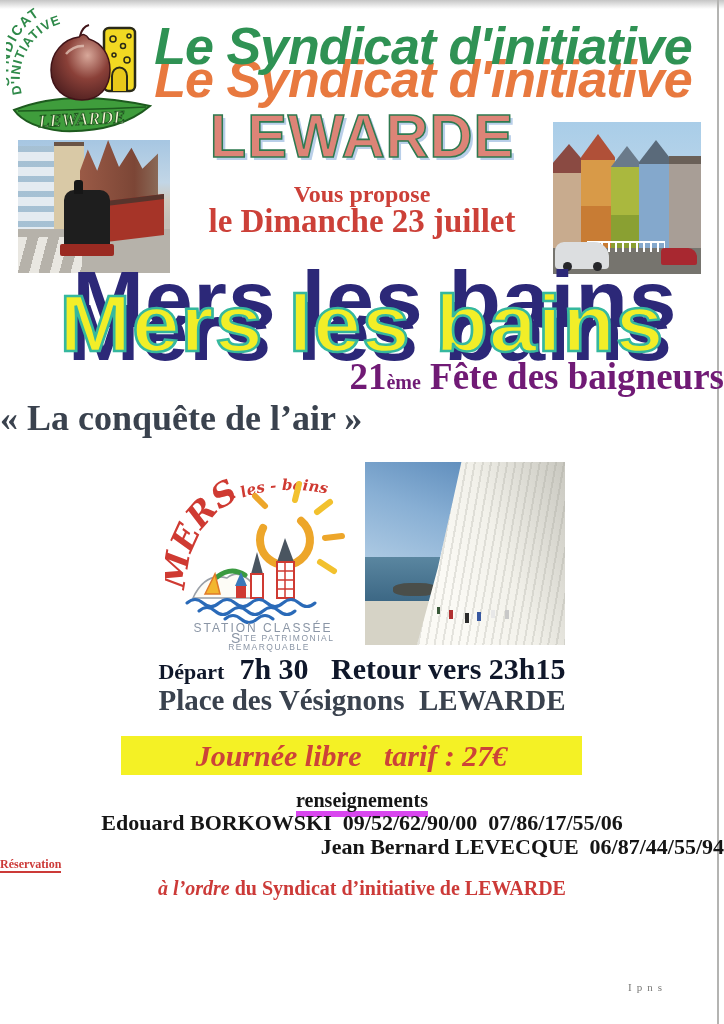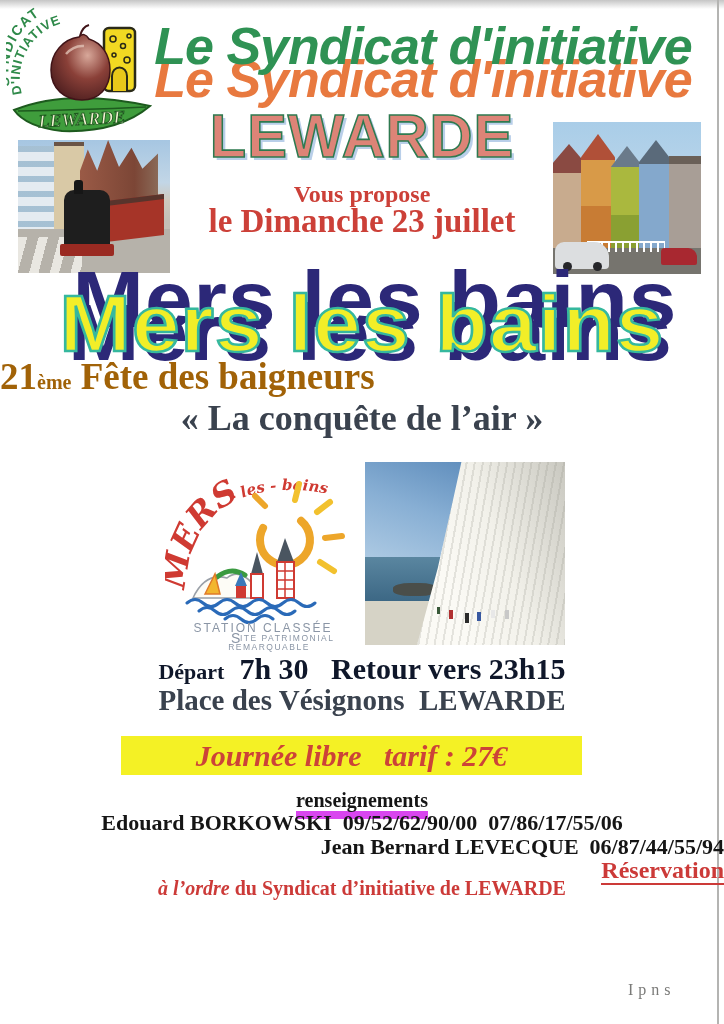--- a/index.html
+++ b/index.html
@@ -30,24 +30,24 @@
     font-weight:700;font-size:33px;color:#cc4038;}
 
   
   .mers-wrap{position:absolute;left:0;top:256px;width:724px;height:112px;}
   .mers-layer{position:absolute;left:50%;top:22px;white-space:nowrap;
     font-family:"Liberation Sans",sans-serif;font-weight:700;font-size:80px;letter-spacing:1px;}
   .mers-ghost{color:#2c2878;transform:translateX(-50%) translate(13px,-24px) scaleX(1.07);z-index:1;}
   .mers-front{color:#f2ee28;-webkit-text-stroke:2.5px #35b89e;
     text-shadow:8px 9px 0 #2c2878;transform:translateX(-50%) scaleX(1.07);z-index:2;}
 
-  .fete-line{position:absolute;left:0;top:355px;width:724px;text-align:left;
-    font-weight:700;font-size:37px;color:#a16207;}
+  .fete-line{position:absolute;left:0;top:355px;width:724px;text-align:right;
+    font-weight:700;font-size:37px;color:#701a75;}
   .fete-ordinal{font-size:20px;}
-  .theme-line{position:absolute;left:0;top:397px;width:724px;text-align:center;
+  .theme-line{position:absolute;left:0;top:397px;width:724px;text-align:left;
     font-weight:700;font-size:36px;color:#3a424e;}
 
   
   .photo{position:absolute;overflow:hidden;}
   .photo *{position:absolute;}
   .photo-train{left:18px;top:140px;width:152px;height:133px;
     background:linear-gradient(180deg,#a6c6e2 0%,#c2d6e6 32%,#cfc9bd 45%,#c4bfb6 60%);}
   .photo-houses{left:553px;top:122px;width:148px;height:152px;
     background:linear-gradient(180deg,#a9cde8 0%,#bcd6ea 45%,#9a9a94 100%);}
   .photo-cliff{left:365px;top:462px;width:200px;height:183px;background:#dad8d0;}
@@ -60,37 +60,37 @@
     font-weight:700;color:#3a424e;font-size:29px;}
 
   
   .banner{position:absolute;left:121px;top:736px;width:461px;height:39px;background:#f4f125;}
   .banner-text{width:100%;text-align:center;line-height:39px;font-style:italic;font-weight:700;
     font-size:30px;color:#cc4338;display:block;border-radius:6px;}
 
   
   .contacts-heading{position:absolute;left:0;top:789px;width:724px;text-align:center;
     font-weight:700;font-size:20px;color:#151515;}
-  .contacts-heading span{border-bottom:8px solid #d946ef;}
+  .contacts-heading span{border-bottom:6px solid #d946ef;}
   .contacts-line1{position:absolute;left:0;top:810px;width:724px;text-align:center;
     font-weight:700;font-size:22px;color:#151515;}
   .contacts-line2{position:absolute;left:0;top:834px;width:724px;text-align:right;
     font-weight:700;font-size:22px;color:#151515;}
 
   
-  .resa-heading{position:absolute;left:0;top:857px;width:724px;text-align:right;
-    font-weight:700;font-size:24px;color:#cc3a38;}
+  .resa-heading{position:absolute;left:0;top:857px;width:724px;text-align:left;
+    font-weight:700;font-size:12px;color:#cc3a38;}
   .resa-heading span{border-bottom:2px solid #cc3a38;}
   .resa-order{position:absolute;left:0;top:877px;width:724px;text-align:center;
     font-weight:700;font-size:20px;color:#cc3a38;}
   .resa-order .it{font-style:italic;}
   .resa-address{position:absolute;left:0;top:899px;width:724px;text-align:center;
     font-weight:700;font-size:18px;color:#cc3a38;}
 
-  .printer-mark{position:absolute;left:628px;top:981px;font-size:16px;color:#7a7a78;
+  .printer-mark{position:absolute;left:628px;top:981px;font-size:11px;color:#7a7a78;
     letter-spacing:5px;}
 </style>
 </head>
 <body>
 
 <div class="page">
 
   <div class="scan-top"></div>
   <div class="scan-right-line"></div>
 

